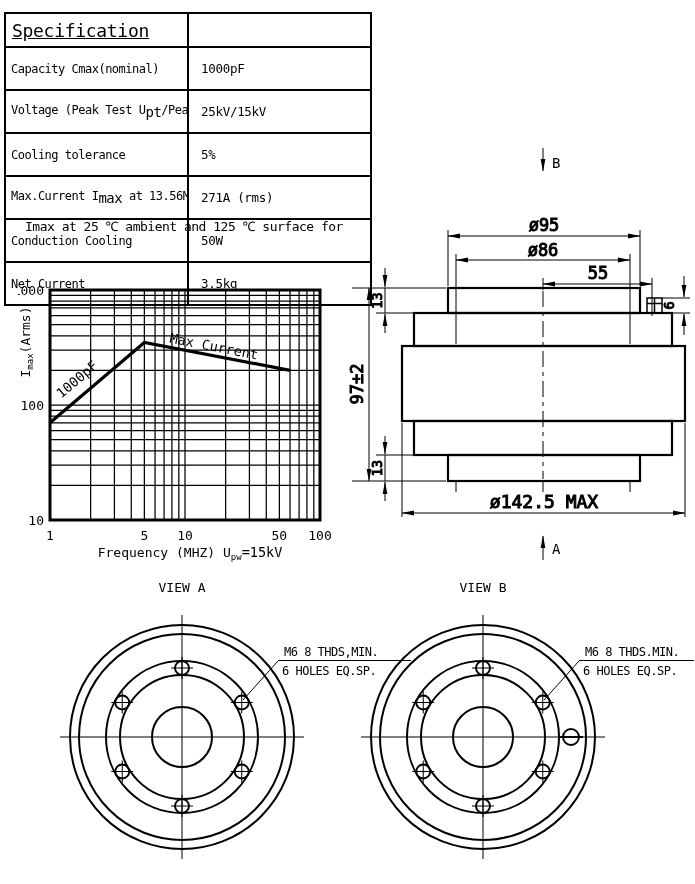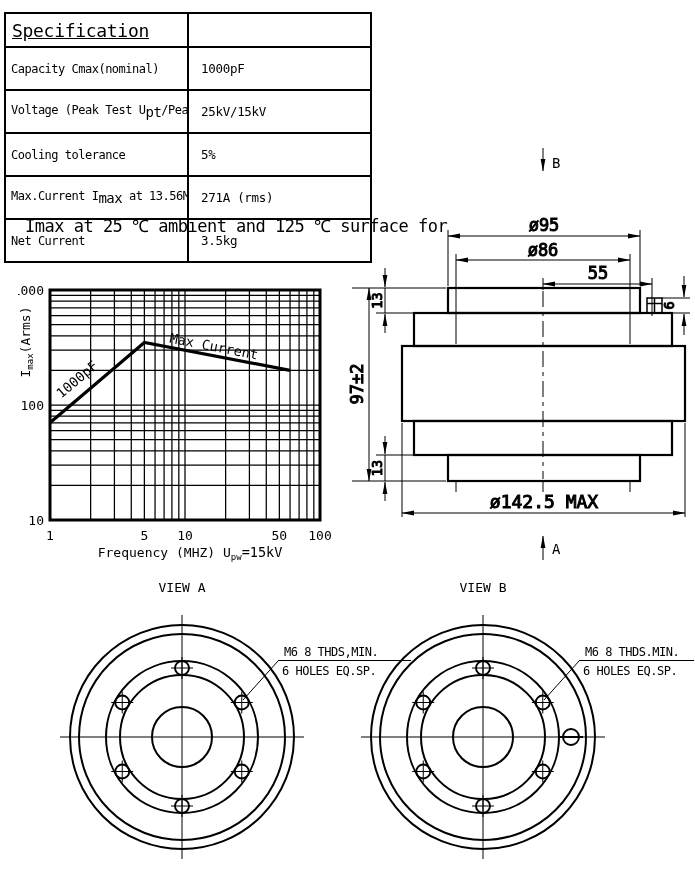--- a/index.html
+++ b/index.html
@@ -7,21 +7,21 @@
        font-family:"DejaVu Sans Mono", monospace;}
   .abs{position:absolute;}
   
   #spec{left:4px;top:12px;border-collapse:collapse;table-layout:fixed;width:368px;}
   #spec td{border:2px solid #000;white-space:nowrap;overflow:hidden;}
   #spec td.hdr{font-size:18px;padding:4px 6px;height:24px;letter-spacing:-0.3px;text-decoration:underline;}
   #spec td.lbl{font-size:12px;padding:10px 5px;height:21px;letter-spacing:-0.5px;}
   #spec td.val{font-size:12.5px;padding:2px 12px;letter-spacing:-0.3px;}
   #spec sub{font-size:14px;}
   
-  #chart-title{left:25px;top:217px;font-size:17px;line-height:19px;letter-spacing:-0.5px;}
+  #chart-title{left:25px;top:217px;font-size:13px;line-height:19px;letter-spacing:-0.5px;}
   svg text{fill:#000;}
   .ct{font:13px "DejaVu Sans Mono", monospace;}
   .ca{font:13.5px "DejaVu Sans Mono", monospace;}
   .dt{font:17px "DejaVu Sans Mono", monospace;}
   .dt2{font:18px "DejaVu Sans Mono", monospace;}
   .ds{font:13.5px "DejaVu Sans Mono", monospace;}
   .sec{font:14px "DejaVu Sans Mono", monospace;}
   .vt{font:13px "DejaVu Sans Mono", monospace;}
   .nt{font:12px "DejaVu Sans Mono", monospace;letter-spacing:-0.5px;}
   .thin{stroke:#000;stroke-width:1;}
@@ -44,20 +44,24 @@
         <td class="lbl">Voltage (Peak Test U<sub>pt</sub>/Peak Working U)</td>
         <td class="val">25kV/15kV</td>
       </tr>
       <tr>
         <td class="lbl">Cooling tolerance</td>
         <td class="val">5%</td>
       </tr>
       <tr>
         <td class="lbl">Max.Current I<sub>max</sub> at 13.56MHz with</td>
         <td class="val">271A (rms)</td>
+      </tr>
+      <tr>
+        <td class="lbl">Conduction Cooling</td>
+        <td class="val">50W</td>
       </tr>
       <tr>
         <td class="lbl">Net Current</td>
         <td class="val">3.5kg</td>
       </tr>
     </tbody>
 </table>
 
 <div id="chart-title" class="abs">
   <div>Imax at 25 ℃ ambient and 125 ℃ surface for</div>

